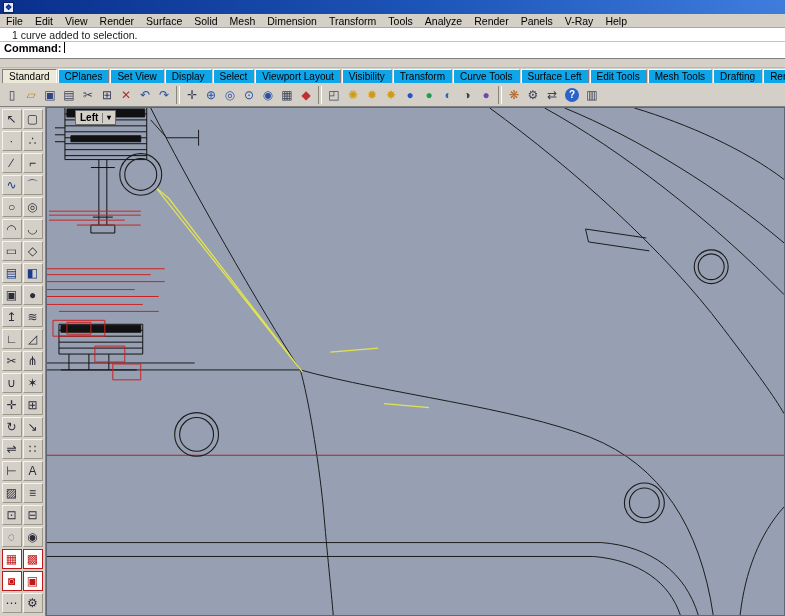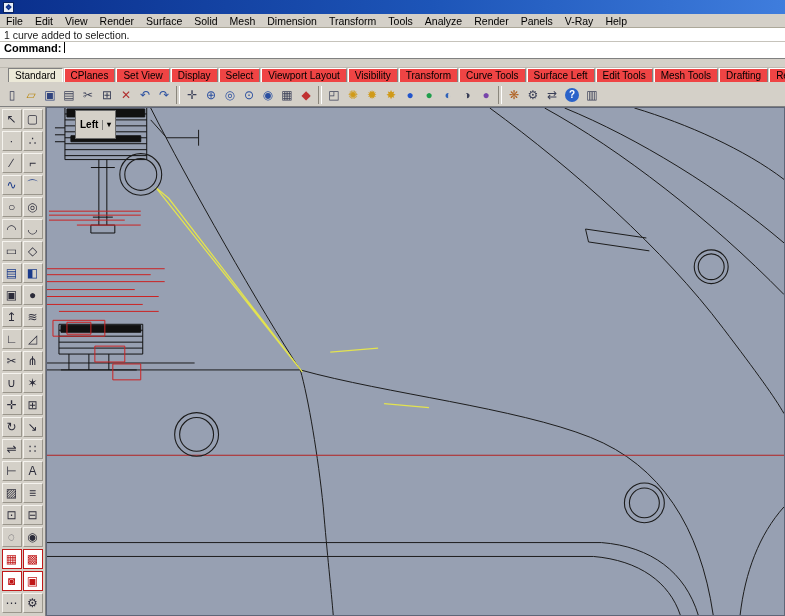--- a/index.html
+++ b/index.html
@@ -27,42 +27,42 @@
     height:14px; flex:0 0 14px; background:#d4d0c8;
     border-bottom:1px solid #aca899;
     display:flex; align-items:flex-end; font-size:10.5px;
   }
   .menu-item { padding:0 6px; cursor:default; }
 
   
   .histline {
     height:14px; flex:0 0 14px; background:#fff;
     border-bottom:1px solid #c6c3bb; font-size:10.5px;
-    padding:1px 4px; color:#1a1a1a;
+    padding:1px 12px; color:#1a1a1a;
   }
   .cmdrow {
     height:17px; flex:0 0 17px; background:#fff;
     border-bottom:1px solid #808080; font-size:11px;
     display:flex; align-items:flex-start; padding:0 4px;
   }
   .cmdrow .lbl { font-weight:bold; }
   .caret { display:inline-block; width:1px; height:11px; background:#000; margin-left:3px;
     animation:blink 1s steps(1) infinite; }
   @keyframes blink { 50% { opacity:0; } }
 
   .dockgap { height:9px; flex:0 0 9px; background:#d4d0c8; border-bottom:1px solid #bdb9b0; }
 
   
   .tabbar {
     height:15px; flex:0 0 15px; background:#d4d0c8;
-    display:flex; align-items:flex-start; padding-left:8px; gap:1px;
+    display:flex; align-items:center; padding-left:2px; gap:1px;
     font-size:10px; white-space:nowrap; overflow:hidden;
   }
   .tab {
-    padding:1px 6px 1px 6px; background:#ef4444;
+    padding:1px 6px 1px 6px; background:#0ea5e9;
     border:1px solid; border-color:#fff #808080 #808080 #fff; border-bottom:none;
     cursor:default;
   }
   .tab.active { background:#ece9d8; border-color:#808080 #fff #ece9d8 #808080; }
 
   
   .toolbar {
     height:24px; flex:0 0 24px; background:#d4d0c8;
     border-bottom:1px solid #808080;
     display:flex; align-items:center; padding:0 3px; gap:1px; overflow:hidden;
@@ -89,21 +89,21 @@
   }
   .sb-icon.hl { color:#c01818; background:#fff; border-color:#c01818; }
 
   .viewport {
     flex:1; position:relative; background:#97a0b2;
     border:1px solid #5f6678; min-width:0;
   }
   .viewport svg { position:absolute; inset:0; width:100%; height:100%; display:block; }
   .vp-label {
     position:absolute; top:2px; left:28px; z-index:2;
-    height:29px; display:flex; align-items:center; gap:3px;
+    height:15px; display:flex; align-items:center; gap:3px;
     background:#d4d0c8; border:1px solid #6b6b6b;
     font-size:10px; font-weight:bold; padding:0 4px; cursor:default;
   }
   .vp-label .divider { color:#6b6b6b; font-weight:normal; }
   .vp-label .arrow { font-size:8px; }
 </style>
 </head>
 <body>
 
 <div class="titlebar">

